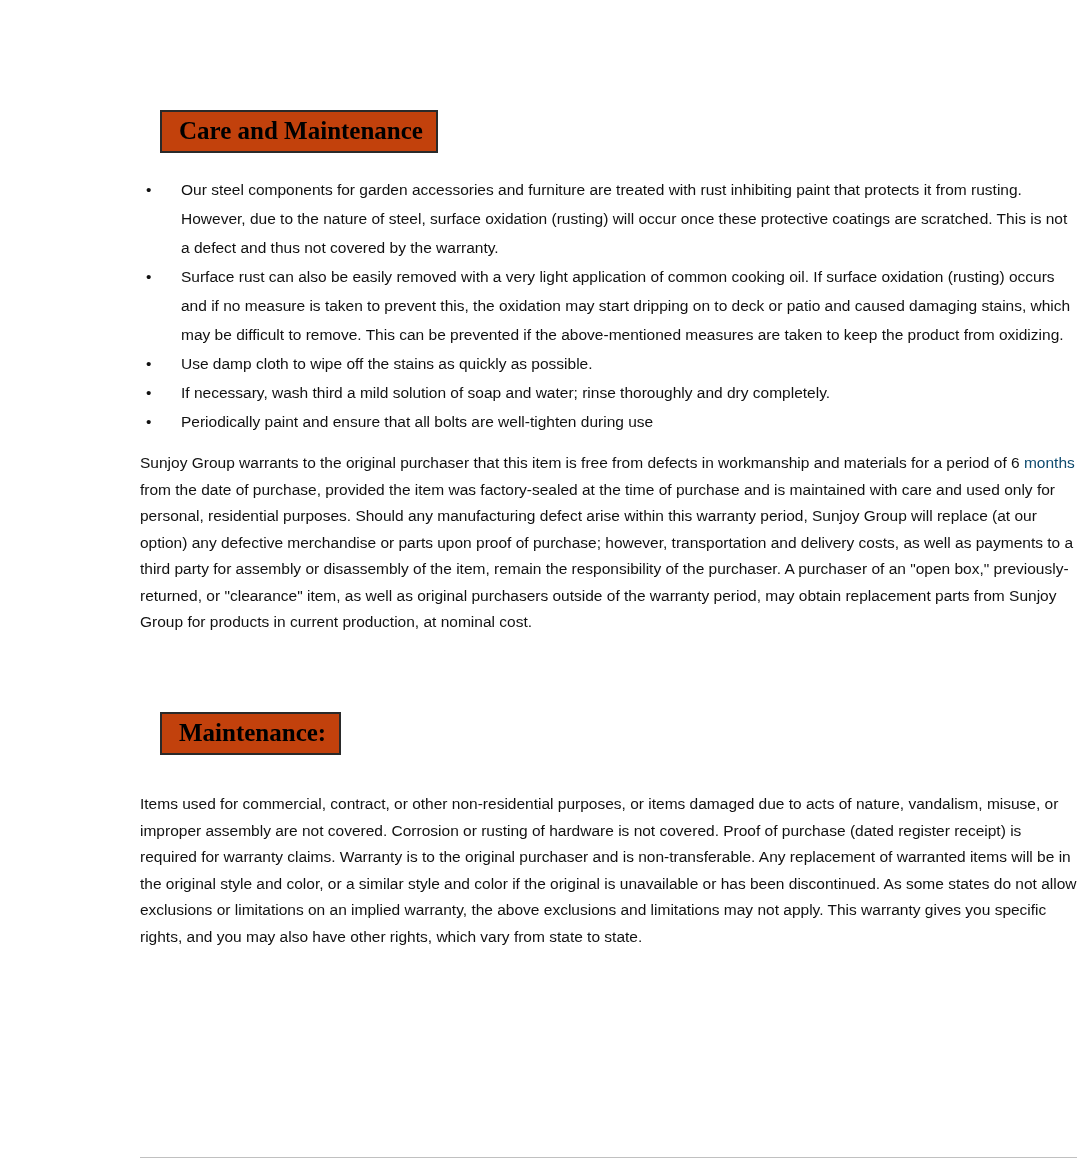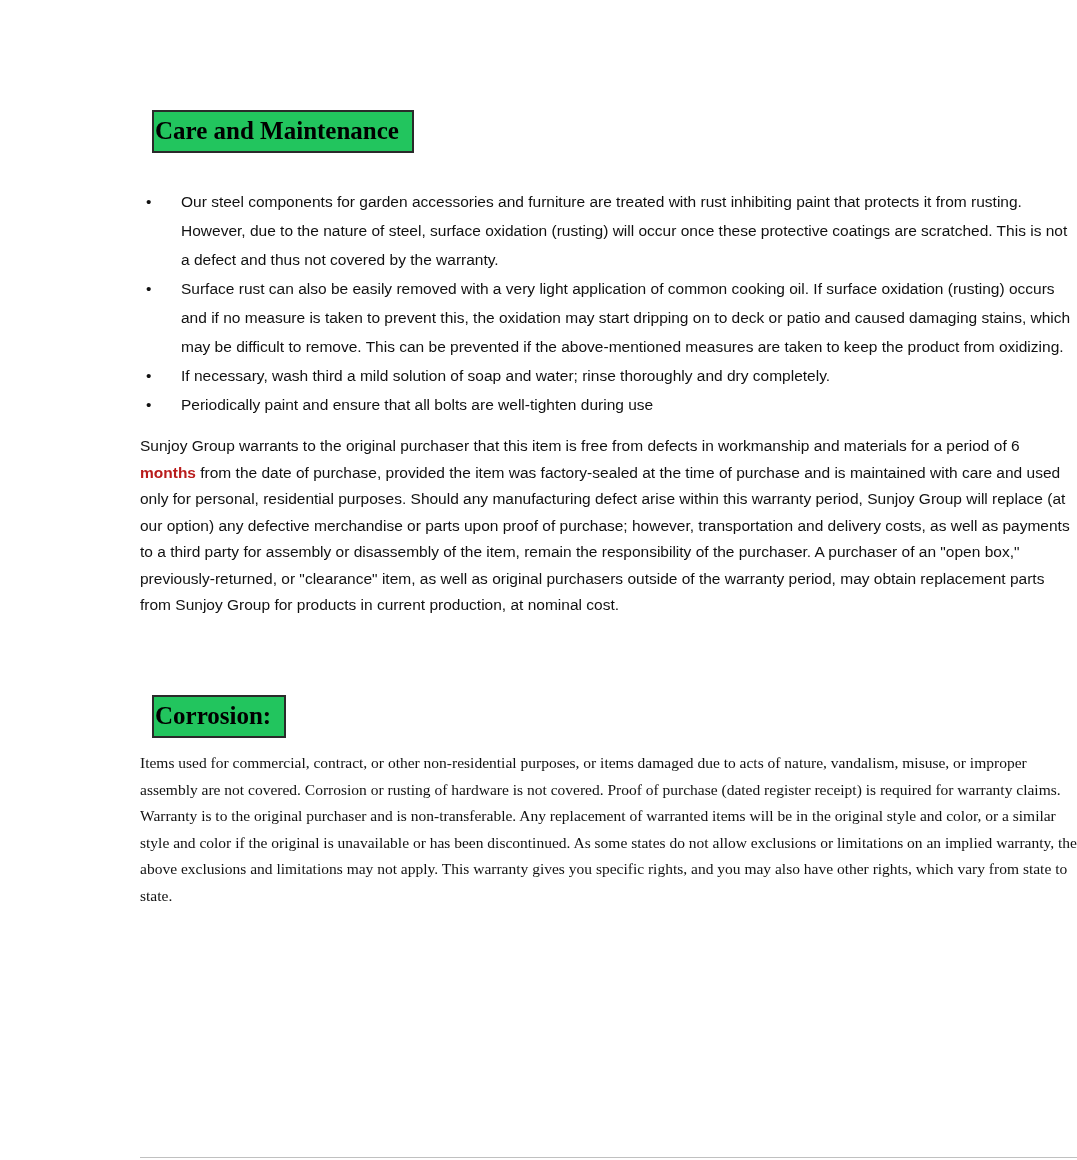--- a/index.html
+++ b/index.html
@@ -17,37 +17,37 @@
     height: 1160px;
   }
   .content {
     position: absolute;
     left: 140px;
     top: 0;
     width: 937px;
   }
   .heading-box {
     display: inline-block;
-    background: #22c55e;
+    background: #c2410c;
     border: 2px solid #2a2a2a;
-    padding: 3px 13px 5px 1px;
+    padding: 3px 13px 5px 17px;
     font-family: "Liberation Serif", serif;
     font-weight: bold;
     font-size: 25px;
     color: #000000;
-    margin-left: 12px;
+    margin-left: 20px;
     line-height: 1.25;
   }
   .heading-care { margin-top: 110px; }
   .heading-warranty { margin-top: 60px; }
   .heading-exclusions { margin-top: 76px; }
 
   ul.bullet-list {
     list-style: none;
-    margin-top: 34px;
+    margin-top: 22px;
     font-size: 15.5px;
     line-height: 29px;
     color: #111111;
   }
   ul.bullet-list li {
     position: relative;
     padding-left: 41px;
     margin: 0;
   }
   ul.bullet-list li::before {
@@ -57,48 +57,49 @@
     top: 0;
     font-size: 15.5px;
   }
   .paragraph {
     font-size: 15.5px;
     line-height: 26.5px;
     color: #111111;
     margin-top: 14px;
     width: 937px;
   }
-  .paragraph-exclusions { margin-top: 12px; font-family: Liberation Serif, serif; }
-  .red-text { color: #b91c1c; font-weight: bold; }
+  .paragraph-exclusions { margin-top: 36px; }
+  .red-text { color: #0c4a6e; }
   .bottom-rule {
     position: absolute;
     left: 140px;
     top: 1157px;
     width: 937px;
     height: 1px;
     background: #c0c0c0;
   }
 </style>
 </head>
 <body>
 
 <div class="page">
   <div class="content">
 
     <div class="heading-box heading-care">Care and Maintenance</div>
 
     <ul class="bullet-list">
       <li>Our steel components for garden accessories and furniture are treated with rust inhibiting paint that protects it from rusting. However, due to the nature of steel, surface oxidation (rusting) will occur once these protective coatings are scratched. This is not a defect and thus not covered by the warranty.</li>
       <li>Surface rust can also be easily removed with a very light application of common cooking oil. If surface oxidation (rusting) occurs and if no measure is taken to prevent this, the oxidation may start dripping on to deck or patio and caused damaging stains, which may be difficult to remove. This can be prevented if the above-mentioned measures are taken to keep the product from oxidizing.</li>
+      <li>Use damp cloth to wipe off the stains as quickly as possible.</li>
       <li>If necessary, wash third a mild solution of soap and water; rinse thoroughly and dry completely.</li>
       <li>Periodically paint and ensure that all bolts are well-tighten during use</li>
     </ul>
 
 
     <p class="paragraph"><span>Sunjoy Group warrants to the original purchaser that this item is free from defects in workmanship and materials for a period of 6 </span><span class="red-text">months</span><span> from the date of purchase, provided the item was factory-sealed at the time of purchase and is maintained with care and used only for personal, residential purposes. Should any manufacturing defect arise within this warranty period, Sunjoy Group will replace (at our option) any defective merchandise or parts upon proof of purchase; however, transportation and delivery costs, as well as payments to a third party for assembly or disassembly of the item, remain the responsibility of the purchaser. A purchaser of an "open box," previously-returned, or "clearance" item, as well as original purchasers outside of the warranty period, may obtain replacement parts from Sunjoy Group for products in current production, at nominal cost.</span></p>
 
-    <div class="heading-box heading-exclusions">Corrosion:</div>
+    <div class="heading-box heading-exclusions">Maintenance:</div>
 
     <p class="paragraph paragraph-exclusions">Items used for commercial, contract, or other non-residential purposes, or items damaged due to acts of nature, vandalism, misuse, or improper assembly are not covered. Corrosion or rusting of hardware is not covered. Proof of purchase (dated register receipt) is required for warranty claims. Warranty is to the original purchaser and is non-transferable. Any replacement of warranted items will be in the original style and color, or a similar style and color if the original is unavailable or has been discontinued. As some states do not allow exclusions or limitations on an implied warranty, the above exclusions and limitations may not apply. This warranty gives you specific rights, and you may also have other rights, which vary from state to state.</p>
 
   </div>
   <div class="bottom-rule"></div>
 </div>
 
 </body></html>

